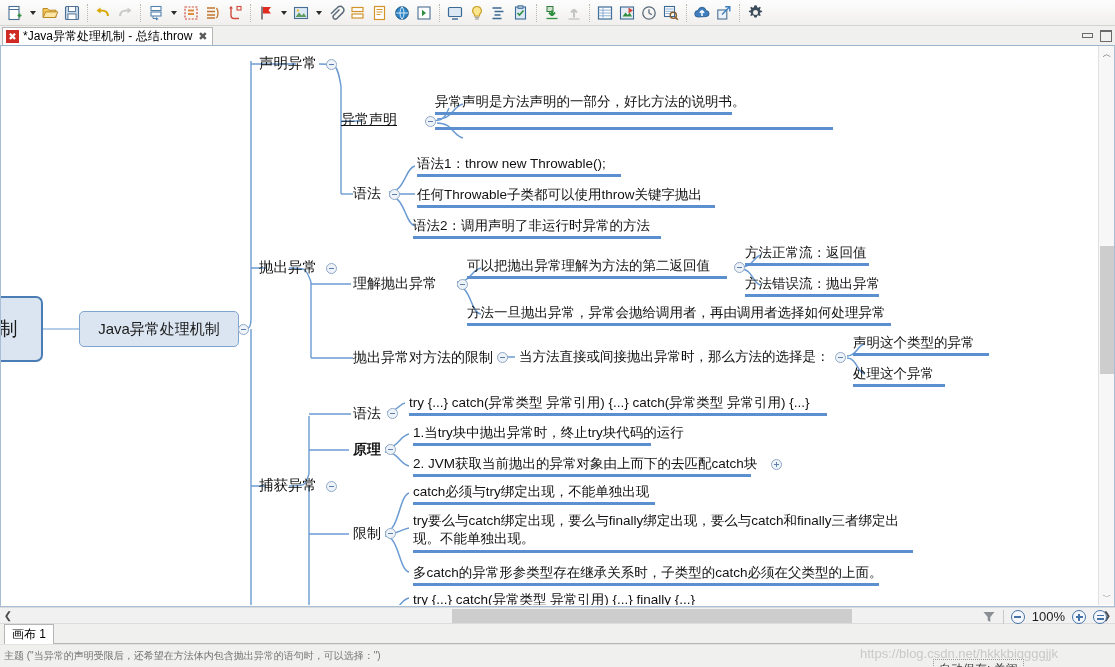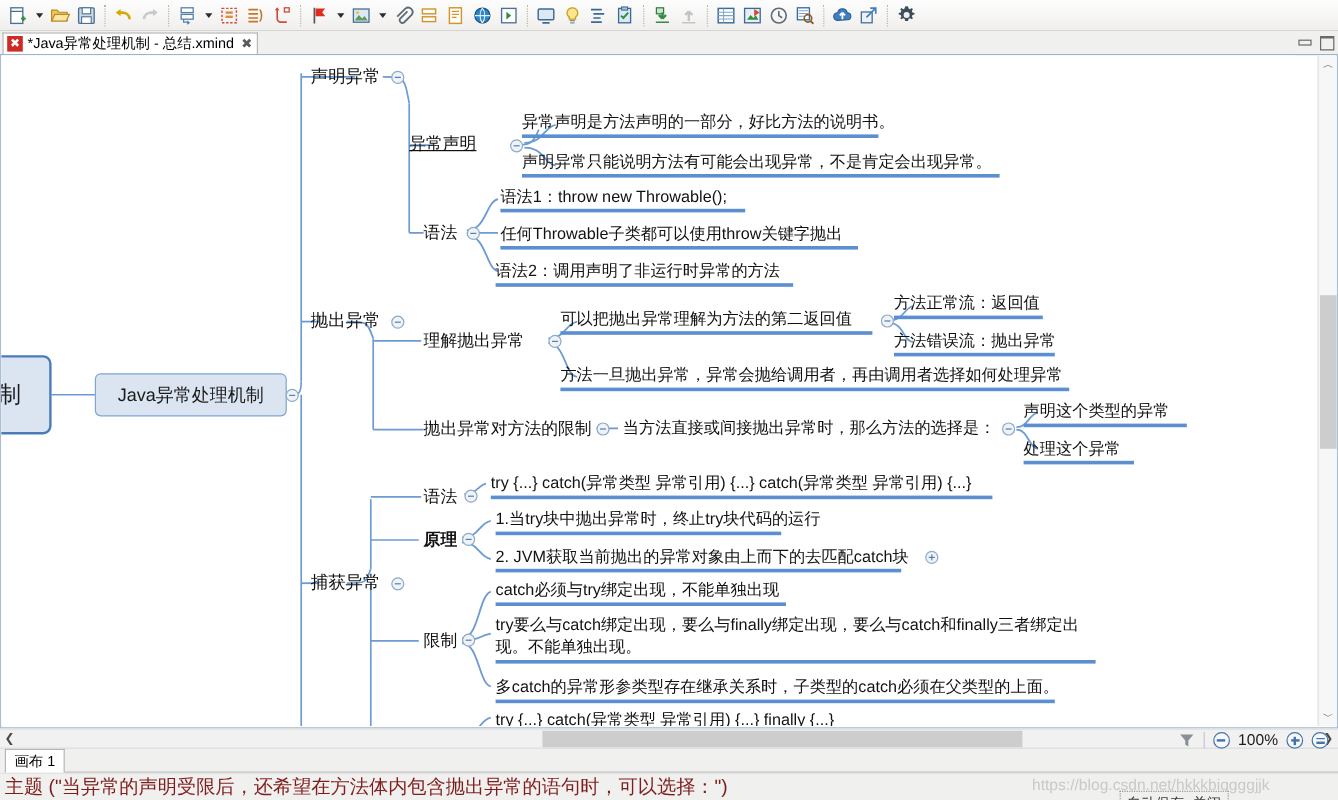--- a/index.html
+++ b/index.html
@@ -226,21 +226,21 @@
 
   
   .statusbar {
     position: absolute; left: 0; top: 644px;
     width: 1115px; height: 23px;
     background: #f0f0ef;
     display: flex; align-items: center;
     border-top: 1px solid #e3e3e3;
   }
   .status-text {
-    font-size: 16px; color: #7f1d1d;
+    font-size: 10px; color: #737373;
     padding-left: 4px;
     white-space: nowrap;
     overflow: hidden;
   }
   .status-right {
     position: absolute; right: 0; top: -22px;
     display: flex; align-items: flex-end; gap: 7px;
     height: 22px; padding-right: 8px;
   }
   .zbtn {
@@ -519,21 +519,21 @@
         </svg>
       </div>
     </div>
   </div>
 
   <div class="tabstrip">
     <div class="doc-tab">
       <span class="tab-xicon">
           <span>✖</span>
         </span>
-      <span>*Java异常处理机制 - 总结.xmind</span>
+      <span>*Java异常处理机制 - 总结.throw</span>
       <span class="tab-close">✖</span>
     </div>
     <div class="win-ctrls">
       <div class="win-min"></div>
       <div class="win-max"></div>
     </div>
   </div>
 
   <div class="canvas-wrap">
     <div class="canvas">
@@ -624,21 +624,20 @@
           <span>异常声明</span>
         </div>
         <div class="ctl" style="left:424px; top:70px;"></div>
 
         <div class="u-node" style="left:434px; top:47px;">
           <span>异常声明是方法声明的一部分，好比方法的说明书。</span>
           <span class="ul" style="width:297px;"></span>
         </div>
 
         <div class="u-node" style="left:434px; top:80px;">
-          <span>声明异常只能说明方法有可能会出现异常，不是肯定会出现异常。</span>
           <span class="ul" style="width:398px;"></span>
         </div>
 
         <div class="plain-node" style="left:352px; top:139px; font-size:14px;">
           <span>语法</span>
         </div>
         <div class="ctl" style="left:388px; top:143px;"></div>
 
         <div class="u-node" style="left:416px; top:109px;">
           <span>语法1：throw new Throwable();</span>

